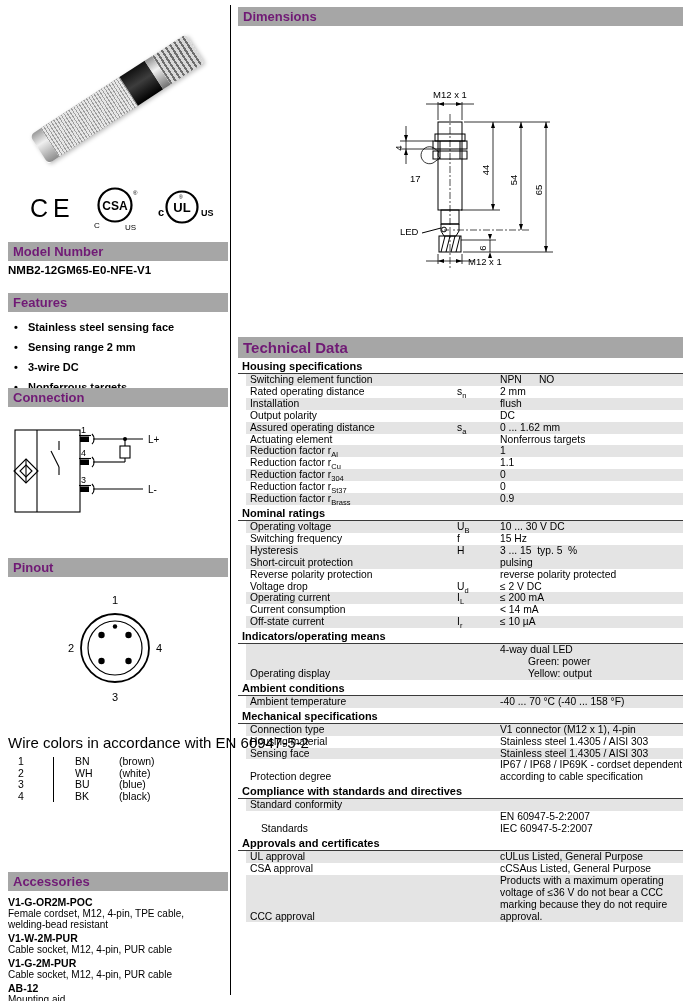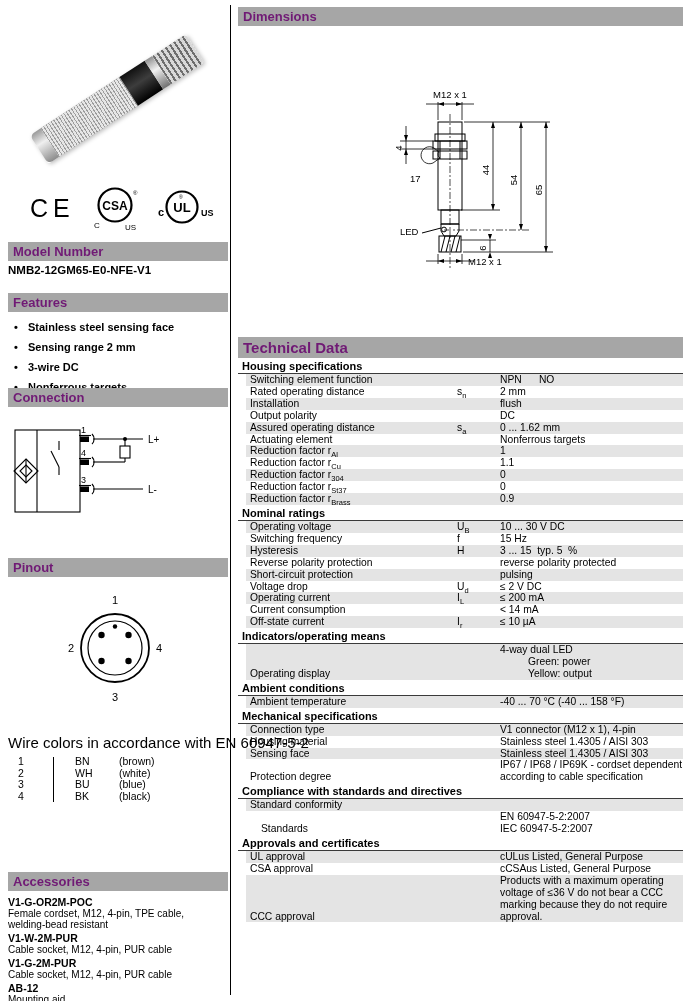--- a/index.html
+++ b/index.html
@@ -362,29 +362,29 @@
     <div class="trow">
       <div class="tlabel">Switching frequency</div>
       <div class="tsym">f</div>
       <div class="tval"><div class="vline">15 Hz</div></div>
     </div>
     <div class="trow shade">
       <div class="tlabel">Hysteresis</div>
       <div class="tsym">H</div>
       <div class="tval"><div class="vline">3 ... 15  typ. 5  %</div></div>
     </div>
+    <div class="trow shade">
+      <div class="tlabel">Short-circuit protection</div>
+      <div class="tsym"></div>
+      <div class="tval"><div class="vline">pulsing</div></div>
+    </div>
     <div class="trow">
       <div class="tlabel">Reverse polarity protection</div>
       <div class="tsym"></div>
       <div class="tval"><div class="vline">reverse polarity protected</div></div>
-    </div>
-    <div class="trow shade">
-      <div class="tlabel">Short-circuit protection</div>
-      <div class="tsym"></div>
-      <div class="tval"><div class="vline">pulsing</div></div>
     </div>
     <div class="trow">
       <div class="tlabel">Voltage drop</div>
       <div class="tsym">U<sub>d</sub></div>
       <div class="tval"><div class="vline">≤ 2 V DC</div></div>
     </div>
     <div class="trow shade">
       <div class="tlabel">Operating current</div>
       <div class="tsym">I<sub>L</sub></div>
       <div class="tval"><div class="vline">≤ 200 mA</div></div>

